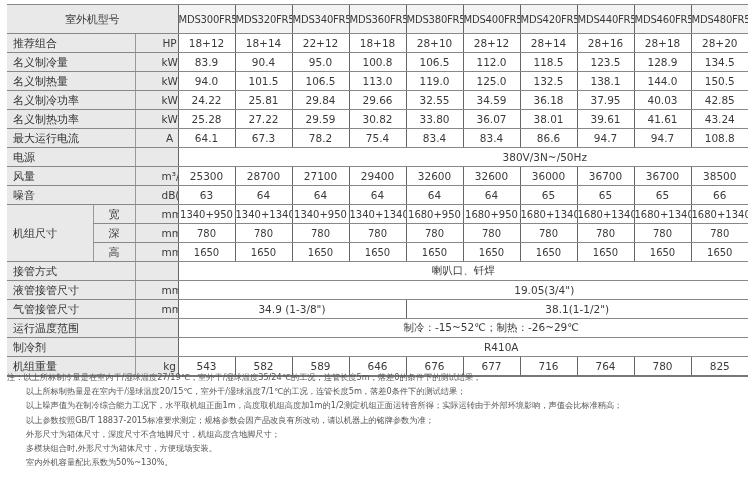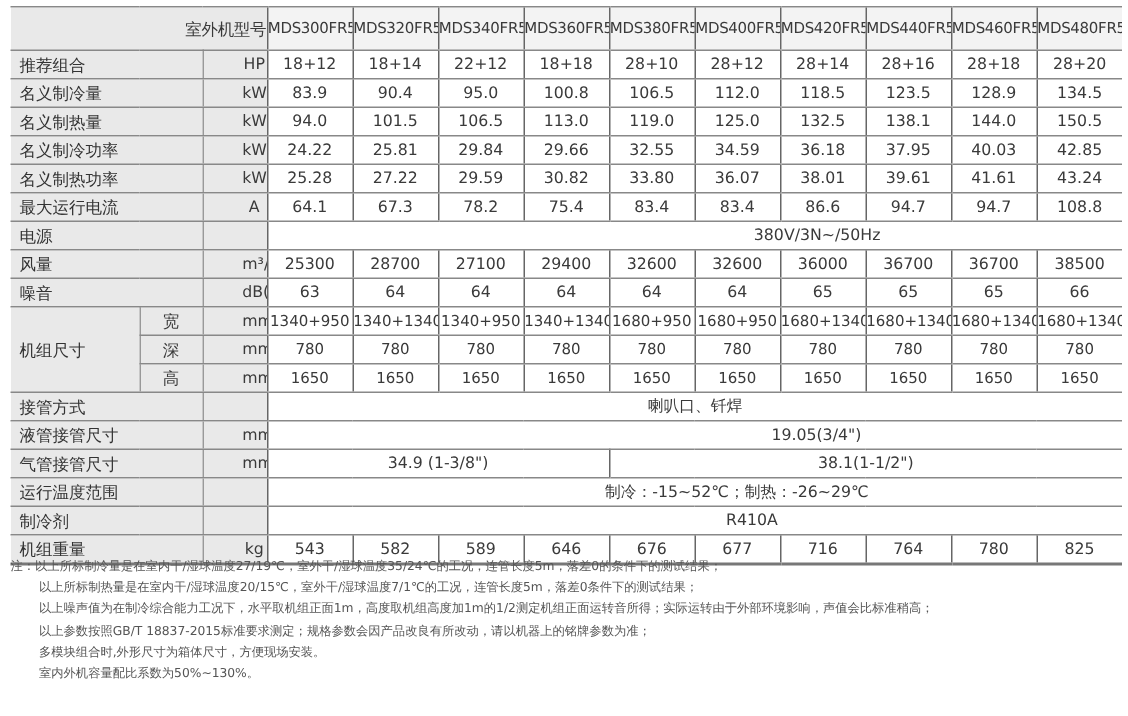--- a/index.html
+++ b/index.html
@@ -4,21 +4,21 @@
 <style>
   html, body { margin: 0; padding: 0; background: #ffffff; }
   body { width: 752px; height: 477px; overflow: hidden; font-family: "DejaVu Sans", "Liberation Sans", sans-serif; color: #333; }
   .wrap { position: relative; width: 752px; height: 477px; }
   table.spec { position: absolute; left: 7px; top: 4px; border-collapse: collapse; table-layout: fixed; width: 740px; font-size: 10.5px; }
   table.spec td { border-top: 1px solid #888; border-bottom: 1px solid #888; height: 18px; padding: 0; text-align: center; white-space: nowrap; overflow: hidden; color: #3a3a3a; }
   table.spec td.v { border-left: 1px solid #666; }
   table.spec td.label { text-align: left; padding-left: 6px; background: #e9e9e9; font-size: 11px; color: #333; }
   table.spec td.unit { background: #e9e9e9; border-left: 1px solid #999; font-size: 10.5px; padding-left: 26px; }
   table.spec td.sub { background: #e9e9e9; border-left: 1px solid #999; font-size: 11px; }
-  table.spec tr.hdr td { height: 28px; background: #e9e9e9; font-size: 10px; letter-spacing: -0.2px; text-align: right; }
+  table.spec tr.hdr td { height: 28px; background: #e9e9e9; font-size: 10px; letter-spacing: -0.2px; }
   table.spec tr.hdr td.model { background: #f3f3f3; }
   table.spec tr.hdr td.hlabel { background: #e9e9e9; font-size: 11px; }
   table.spec tr.thick td { border-top: 1.6px solid #444; }
   table.spec tr.last td { border-bottom: 2px solid #777; }
   table.spec td.span { text-align: center; }
   .notes { position: absolute; left: 7px; top: 370px; font-size: 8.2px; color: #555; line-height: 14.2px; }
   .notes .row { white-space: nowrap; }
   .notes .indent { padding-left: 19px; }
 </style>
 </head>
@@ -256,16 +256,17 @@
           <td class="v">825</td>
         </tr>
       </tbody>
   </table>
 
   <div class="notes">
     <div class="row"><span>注：</span><span>以上所标制冷量是在室内干/湿球温度27/19℃，室外干/湿球温度35/24℃的工况，连管长度5m，落差0的条件下的测试结果；</span></div>
     <div class="row indent">以上所标制热量是在室内干/湿球温度20/15℃，室外干/湿球温度7/1℃的工况，连管长度5m，落差0条件下的测试结果；</div>
     <div class="row indent">以上噪声值为在制冷综合能力工况下，水平取机组正面1m，高度取机组高度加1m的1/2测定机组正面运转音所得；实际运转由于外部环境影响，声值会比标准稍高；</div>
     <div class="row indent">以上参数按照GB/T 18837-2015标准要求测定；规格参数会因产品改良有所改动，请以机器上的铭牌参数为准；</div>
+    <div class="row indent">外形尺寸为箱体尺寸，深度尺寸不含地脚尺寸，机组高度含地脚尺寸；</div>
     <div class="row indent">多模块组合时,外形尺寸为箱体尺寸，方便现场安装。</div>
     <div class="row indent">室内外机容量配比系数为50%~130%。</div>
   </div>
 </div>
 
 </body></html>

